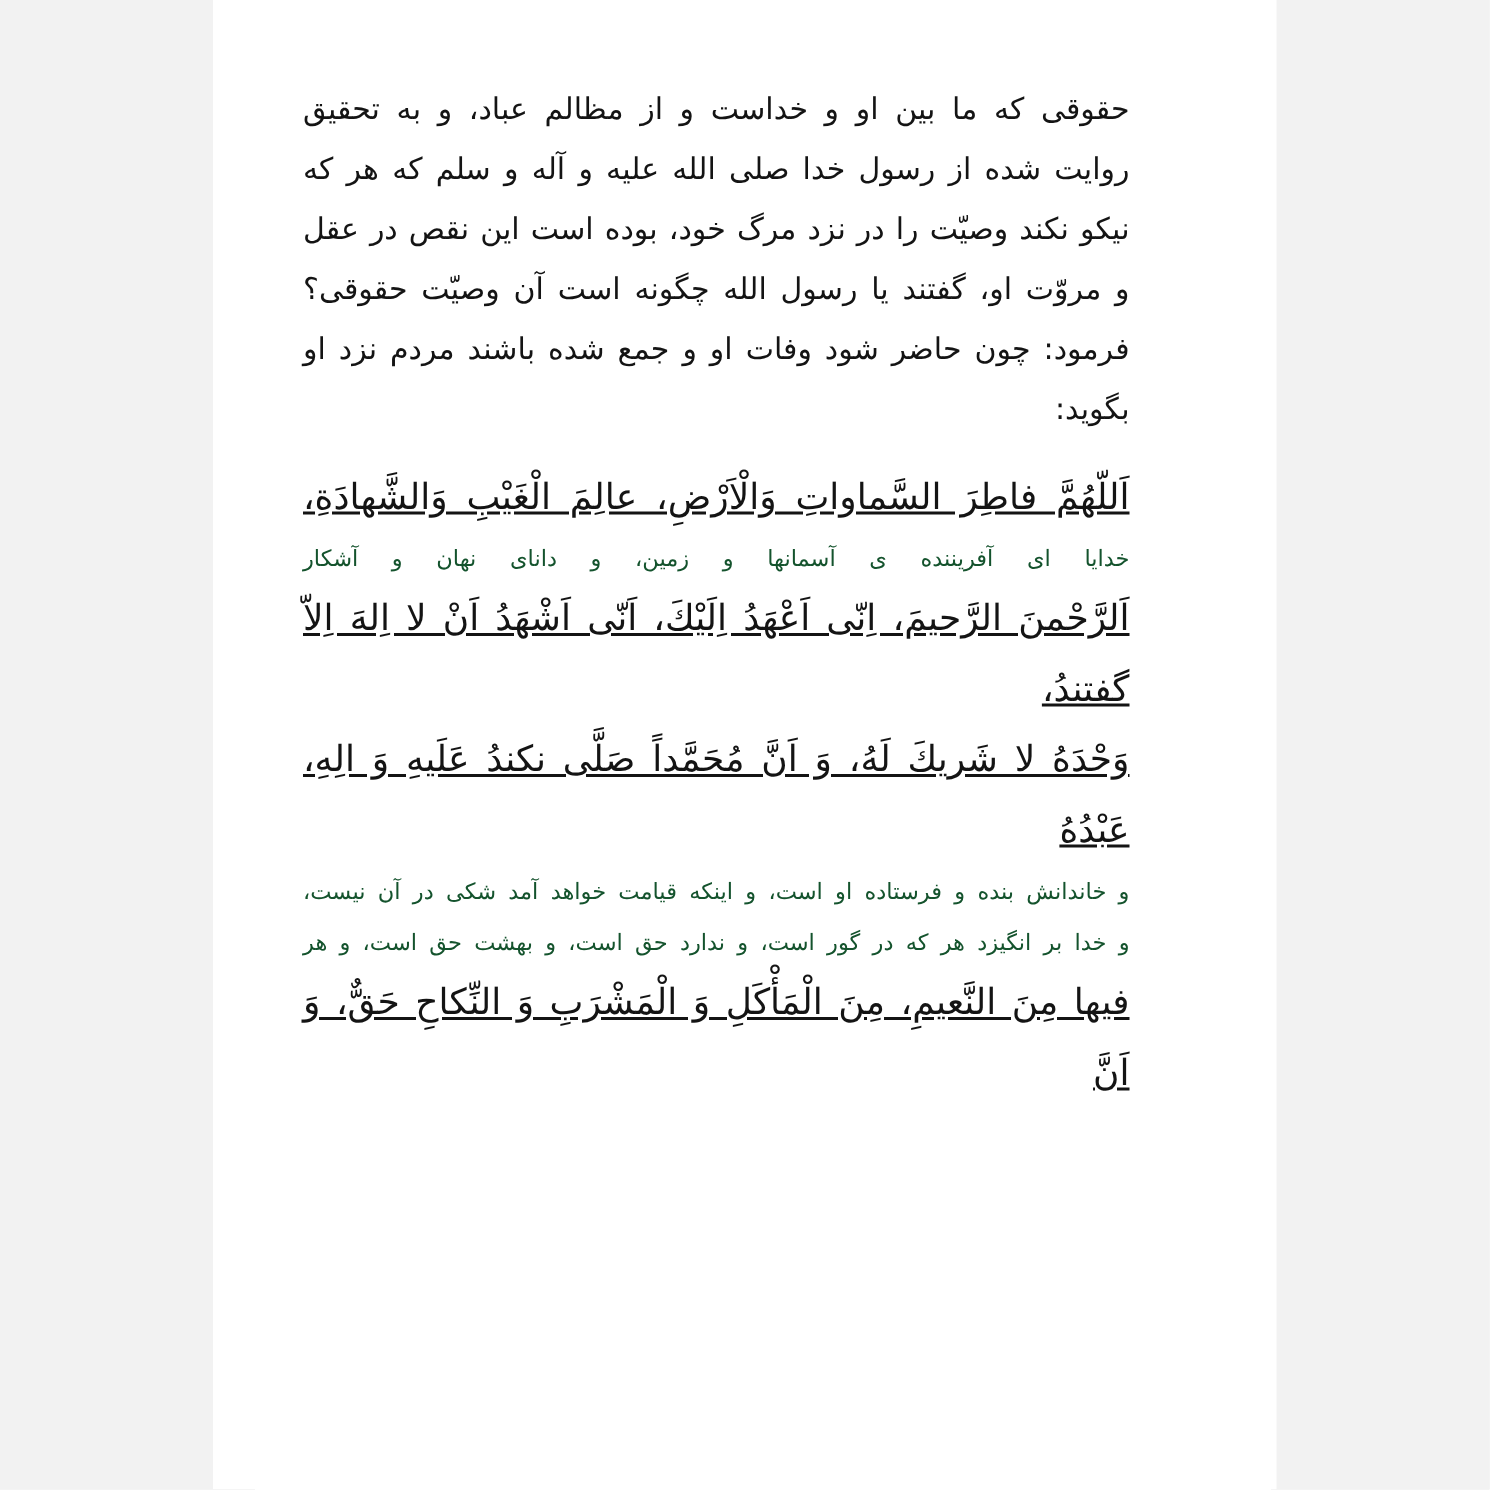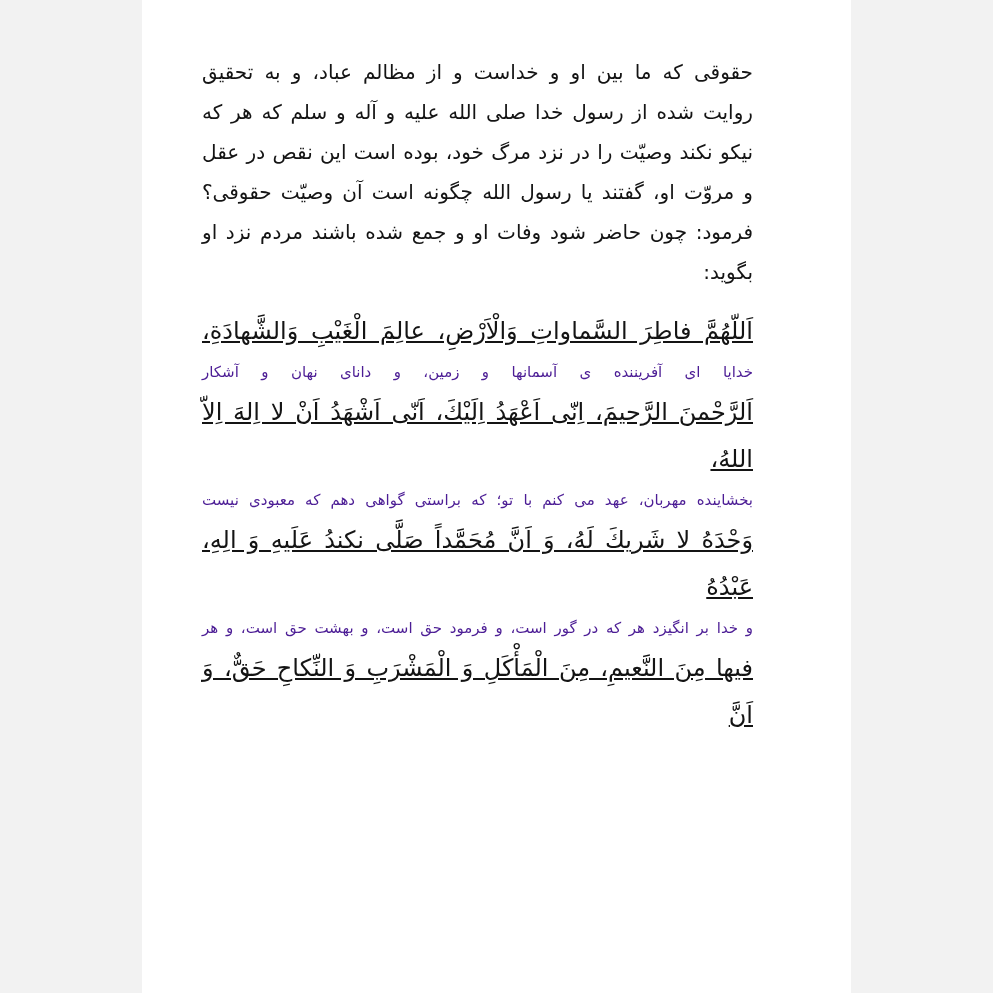--- a/index.html
+++ b/index.html
@@ -39,41 +39,41 @@
     text-align-last: justify;
     white-space: normal;
     font-weight: 500;
     text-decoration: underline;
   }
   .verse-trans {
     font-size: 15px;
     line-height: 34px;
     text-align: justify;
     text-align-last: justify;
-    color: #4c1d95;
+    color: #14532d;
   }
 </style>
 </head>
 <body>
 
 <div class="stage">
   <div class="paper">
 
     <p class="intro">حقوقی که ما بین او و خداست و از مظالم عباد، و به تحقیق روایت شده از رسول خدا صلی الله علیه و آله و سلم که هر که نیکو نکند وصیّت را در نزد مرگ خود، بوده است این نقص در عقل و مروّت او، گفتند یا رسول الله چگونه است آن وصیّت حقوقی؟ فرمود: چون حاضر شود وفات او و جمع شده باشند مردم نزد او بگوید:</p>
 
     <div>
       <div class="verse-arabic">اَللّهُمَّ فاطِرَ السَّماواتِ وَالْاَرْضِ، عالِمَ الْغَيْبِ وَالشَّهادَةِ،</div>
       <div class="verse-trans">خدایا ای آفریننده ی آسمانها و زمین، و دانای نهان و آشکار</div>
 
-      <div class="verse-arabic">اَلرَّحْمنَ الرَّحيمَ، اِنّى اَعْهَدُ اِلَيْكَ، اَنّى اَشْهَدُ اَنْ لا اِلهَ اِلاّ اللهُ،</div>
-      <div class="verse-trans">بخشاینده مهربان، عهد می کنم با تو؛ که براستی گواهی دهم که معبودی نیست</div>
+      <div class="verse-arabic">اَلرَّحْمنَ الرَّحيمَ، اِنّى اَعْهَدُ اِلَيْكَ، اَنّى اَشْهَدُ اَنْ لا اِلهَ اِلاّ گفتندُ،</div>
 
       <div class="verse-arabic">وَحْدَهُ لا شَريكَ لَهُ، وَ اَنَّ مُحَمَّداً صَلَّى نکندُ عَلَيهِ وَ الِهِ، عَبْدُهُ</div>
 
+      <div class="verse-trans">و خاندانش بنده و فرستاده او است، و اینکه قیامت خواهد آمد شکی در آن نیست،</div>
 
-      <div class="verse-trans">و خدا بر انگیزد هر که در گور است، و فرمود حق است، و بهشت حق است، و هر</div>
+      <div class="verse-trans">و خدا بر انگیزد هر که در گور است، و ندارد حق است، و بهشت حق است، و هر</div>
 
       <div class="verse-arabic">فيها مِنَ النَّعيمِ، مِنَ الْمَأْكَلِ وَ الْمَشْرَبِ وَ النِّكاحِ حَقٌّ، وَ اَنَّ</div>
 
     </div>
 
   </div>
 </div>
 
 </body></html>

